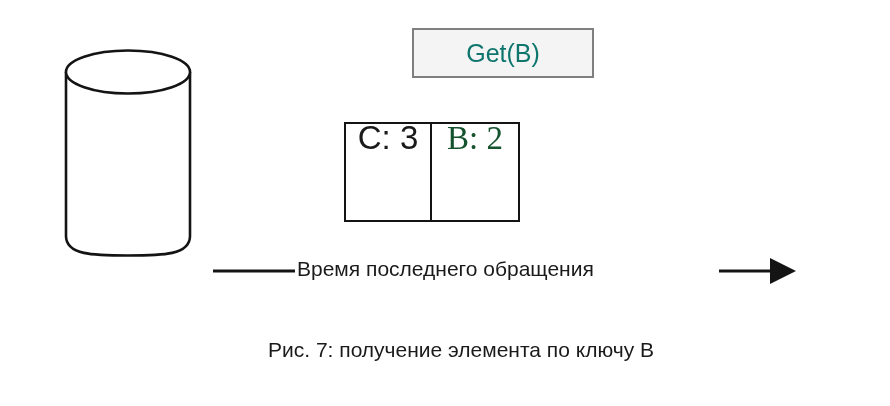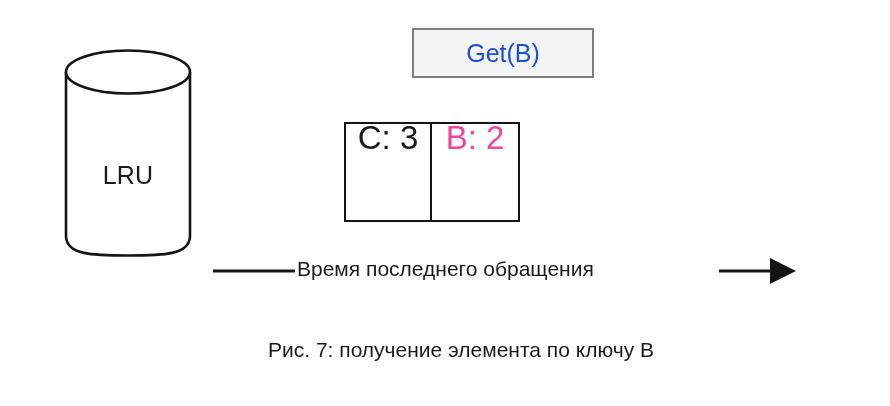--- a/index.html
+++ b/index.html
@@ -56,21 +56,21 @@
     box-sizing: border-box;
     background: #f4f4f4;
     border: 2px solid #7f7f7f;
     display: flex;
     align-items: center;
     justify-content: center;
   }
   .op-box-label {
     font-size: 25px;
     line-height: 28px;
-    color: #1d4ed8;
+    color: #0f766e;
   }
 
   
   .cell-row {
     position: absolute;
     left: 344px;
     top: 122px;
     height: 100px;
     display: flex;
     box-sizing: border-box;
@@ -86,21 +86,22 @@
     font-size: 33px;
     line-height: 28px;
     color: #1a1a1a;
     border-right: 2px solid #141414;
     background: #ffffff;
   }
   .cell:last-child {
     border-right: none;
   }
   .cell.highlight {
-    color: #ec4899;
+    color: #14532d;
+    font-family: Liberation Serif, serif;
   }
 
   
   .axis {
     position: absolute;
     left: 210px;
     top: 252px;
     width: 590px;
     height: 40px;
   }
@@ -143,21 +144,20 @@
 <div id="figure">
 
   <div class="cylinder-wrap">
     <svg class="cylinder-svg" viewBox="0 0 136 212">
       <path d="M6,24 L6,188" fill="none" stroke="#141414" stroke-width="2.6"></path>
       <path d="M130,24 L130,188" fill="none" stroke="#141414" stroke-width="2.6"></path>
       <path d="M6,188 C6,207 33,207.5 68,207.5 C103,207.5 130,207 130,188" fill="none" stroke="#141414" stroke-width="2.6"></path>
       <ellipse cx="68" cy="24" rx="62" ry="21.5" fill="#ffffff" stroke="#141414" stroke-width="2.6"></ellipse>
     </svg>
   </div>
-  <div class="cylinder-label">LRU</div>
 
   <div class="op-box">
     <span class="op-box-label">Get(B)</span>
   </div>
 
   <div class="cell-row">
     <div class="cell">
       <span>C: 3</span>
     </div>
     <div class="cell highlight">

